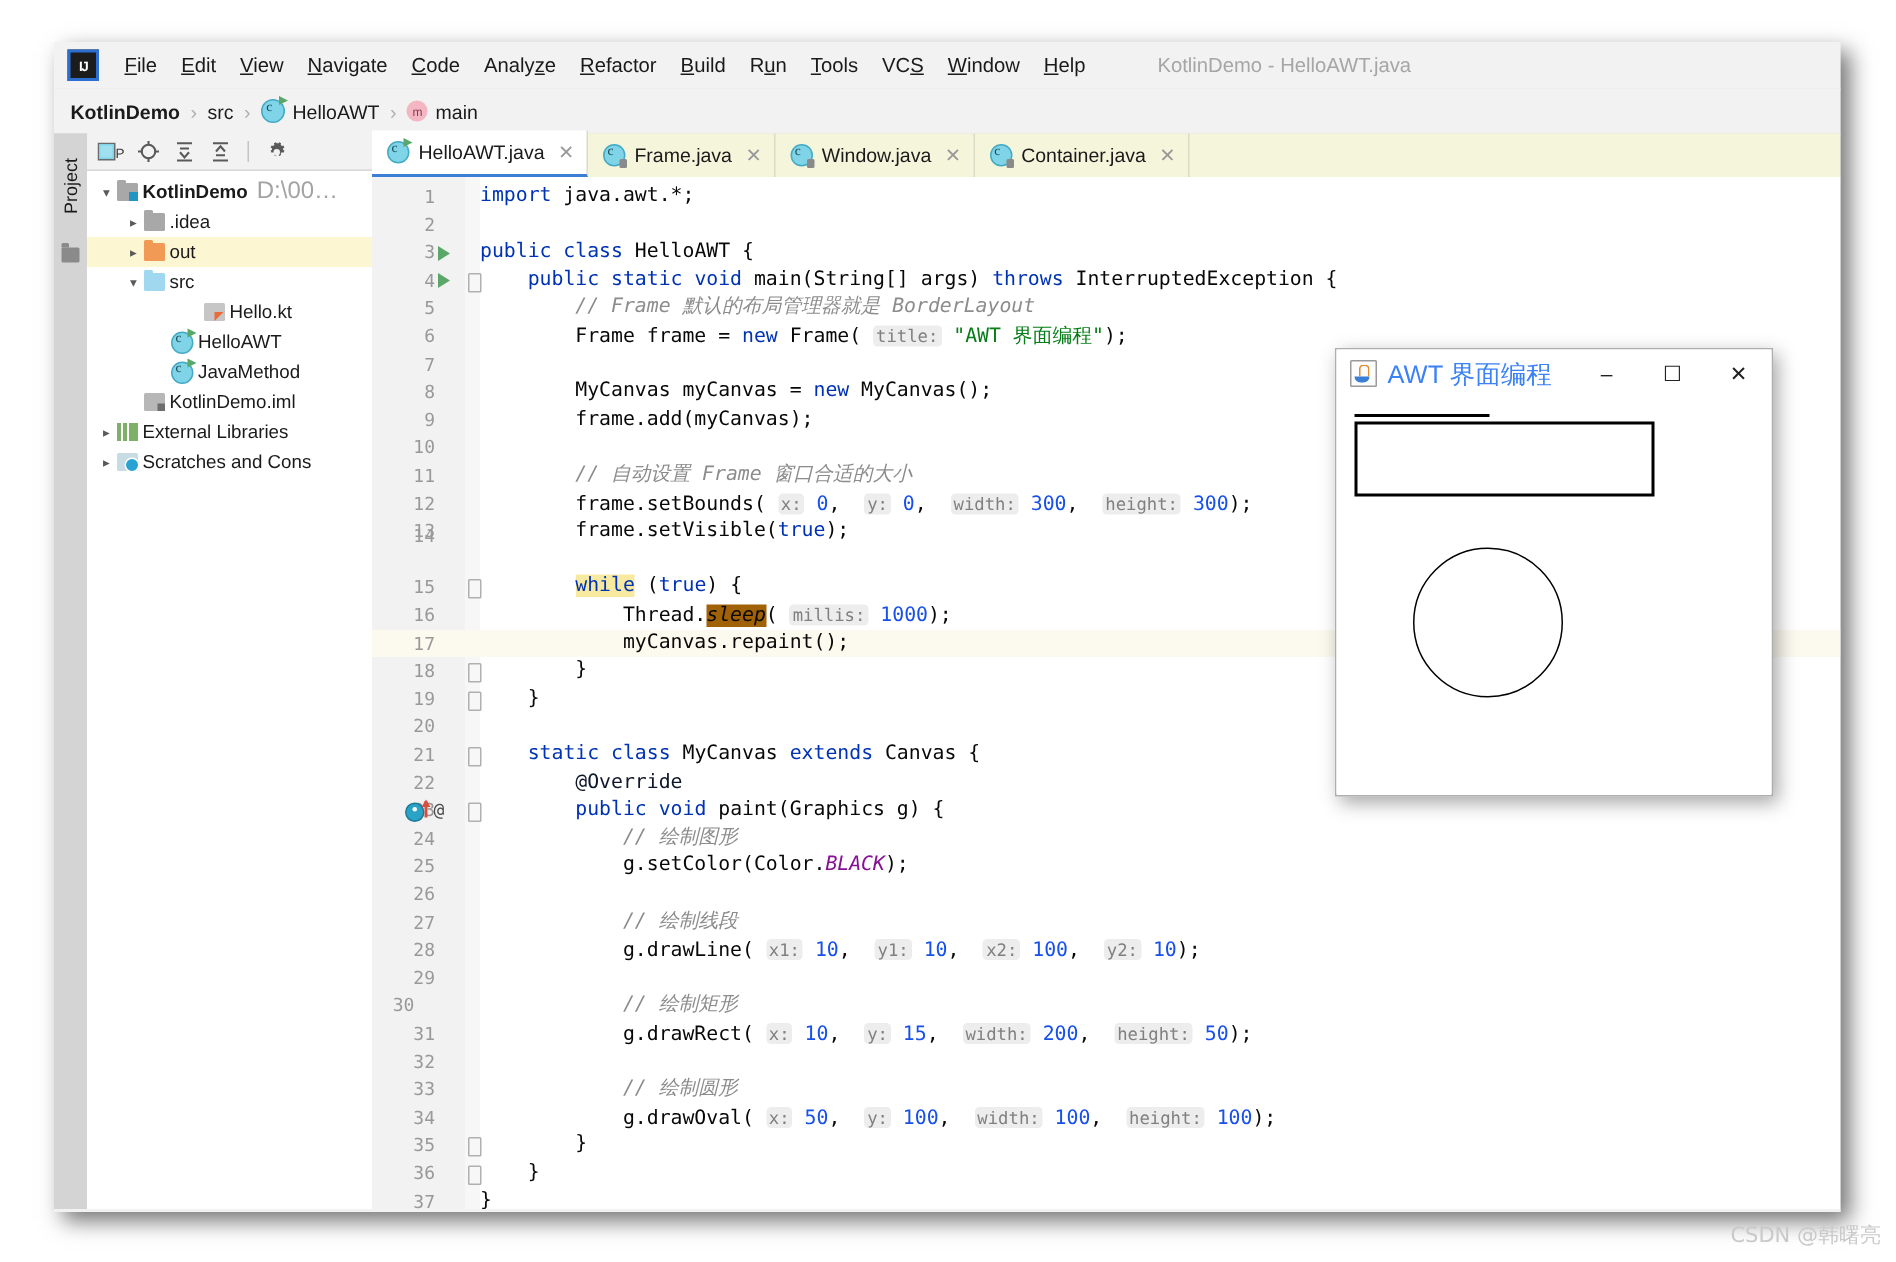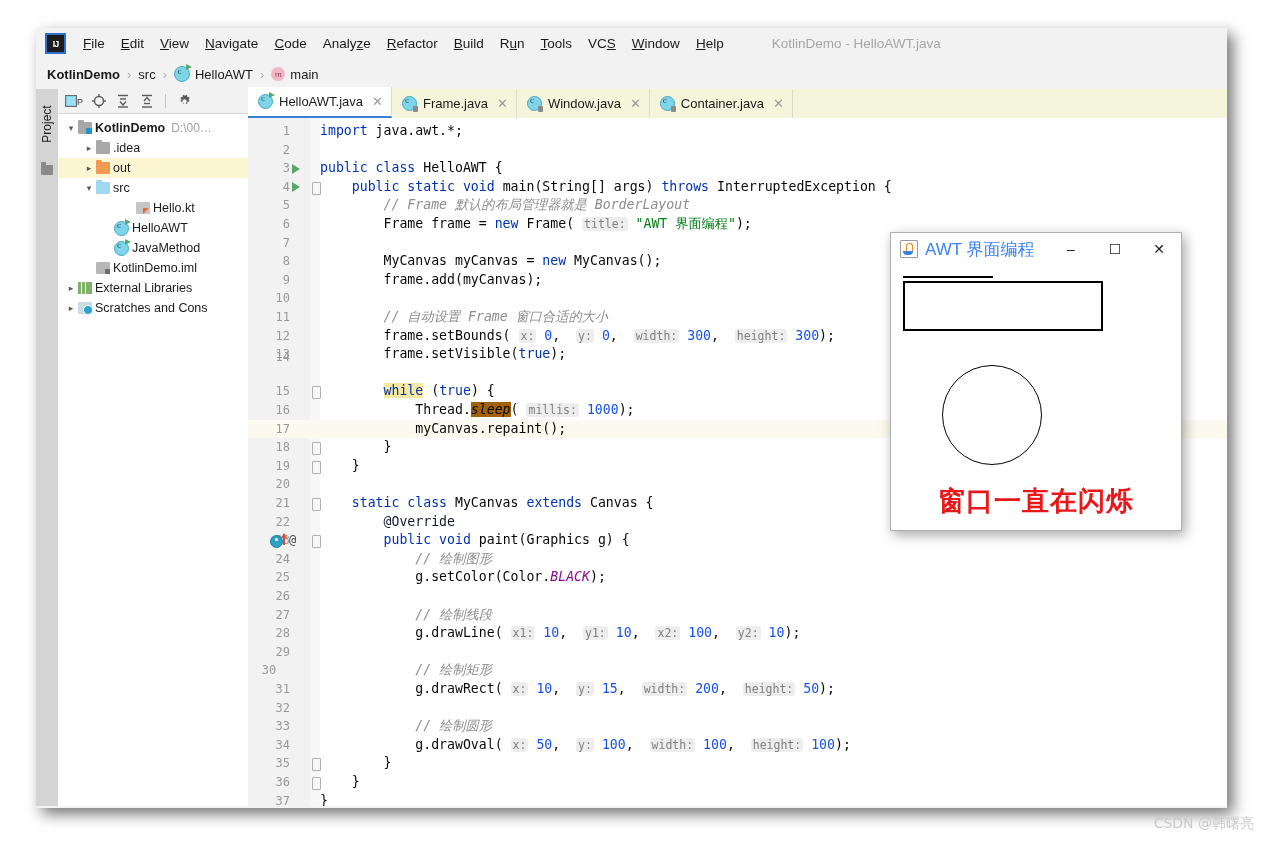--- a/index.html
+++ b/index.html
@@ -111,21 +111,21 @@
     height:20px;display:flex;align-items:center;white-space:nowrap;
     padding-left:4px;
   }
   .tree-row.hl{background:#fdf6d3;}
   .arrow{
     width:14px;flex:0 0 14px;color:#5a5a5a;font-size:9px;
     display:flex;align-items:center;justify-content:center;
   }
   .tree-label{margin-left:3px;}
   .tree-label.bold{font-weight:bold;}
-  .tree-path{color:#a3a3a3;margin-left:6px;font-size:12px;}
+  .tree-path{color:#a3a3a3;margin-left:6px;font-size:16px;}
   .fi{width:14px;height:12px;flex:0 0 14px;position:relative;}
   .fi.folder{background:#a8a8a8;border-radius:1px;}
   .fi.folder::before{content:"";position:absolute;left:0;top:-2.5px;width:6px;height:3px;background:#a8a8a8;border-radius:1px 1px 0 0;}
   .fi.folder.orange{background:#f09a56;}
   .fi.folder.orange::before{background:#f09a56;}
   .fi.folder.blue{background:#9fd8ef;}
   .fi.folder.blue::before{background:#9fd8ef;}
   .fi.module{background:#a8a8a8;border-radius:1px;}
   .fi.module::before{content:"";position:absolute;left:0;top:-2.5px;width:6px;height:3px;background:#a8a8a8;border-radius:1px 1px 0 0;}
   .fi.module::after{content:"";position:absolute;right:0;bottom:0;width:6px;height:6px;background:#2196c4;}
@@ -576,16 +576,15 @@
     <div style="flex:1"></div>
     <div class="awt-ctl">–</div>
     <div class="awt-ctl">☐</div>
     <div class="awt-ctl">✕</div>
   </div>
   <div id="awt-canvas">
     <div id="awt-line" style="left: 12px; top: 11px; width: 90px;"></div>
     <div id="awt-rect" style="left: 12px; top: 16px; width: 200px; height: 50px;"></div>
     <div id="awt-oval" style="left: 51px; top: 100px; width: 100px; height: 100px;"></div>
   </div>
-  <div id="awt-overlay-text" style="color: rgb(232, 23, 26);">窗口一直在闪烁</div>
 </div>
 
 <div id="watermark">CSDN @韩曙亮</div>
 
 </body></html>

